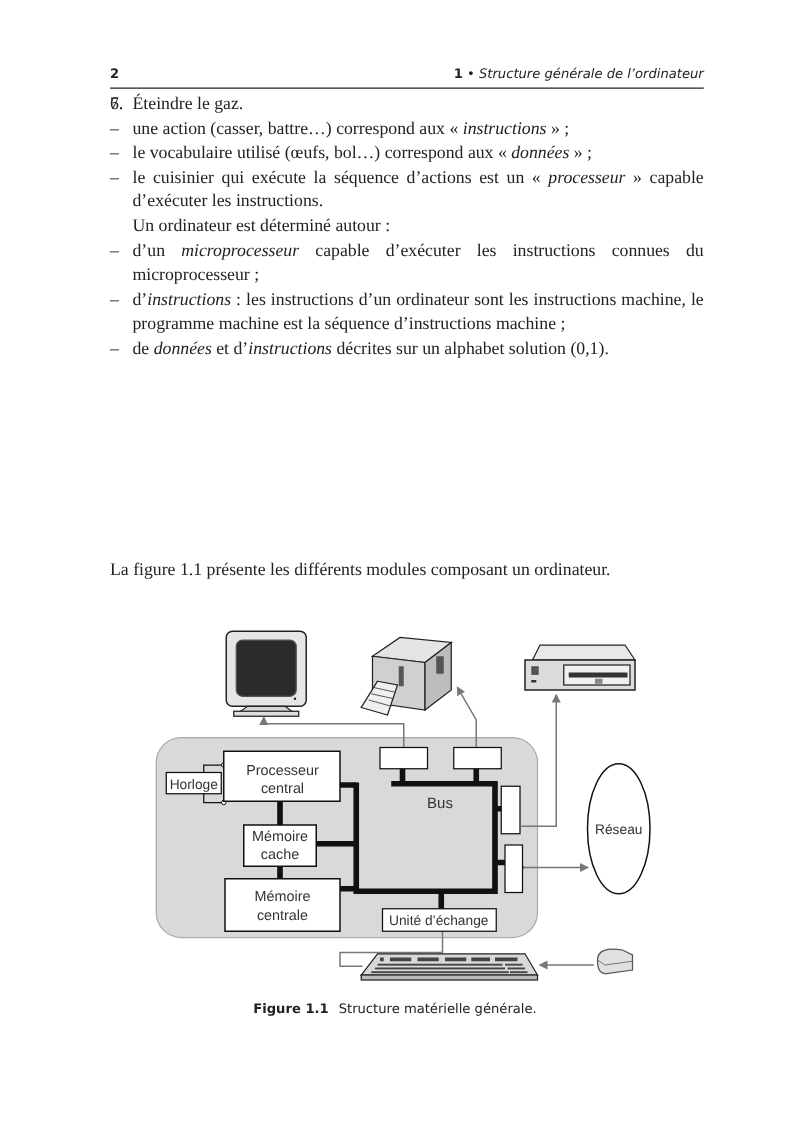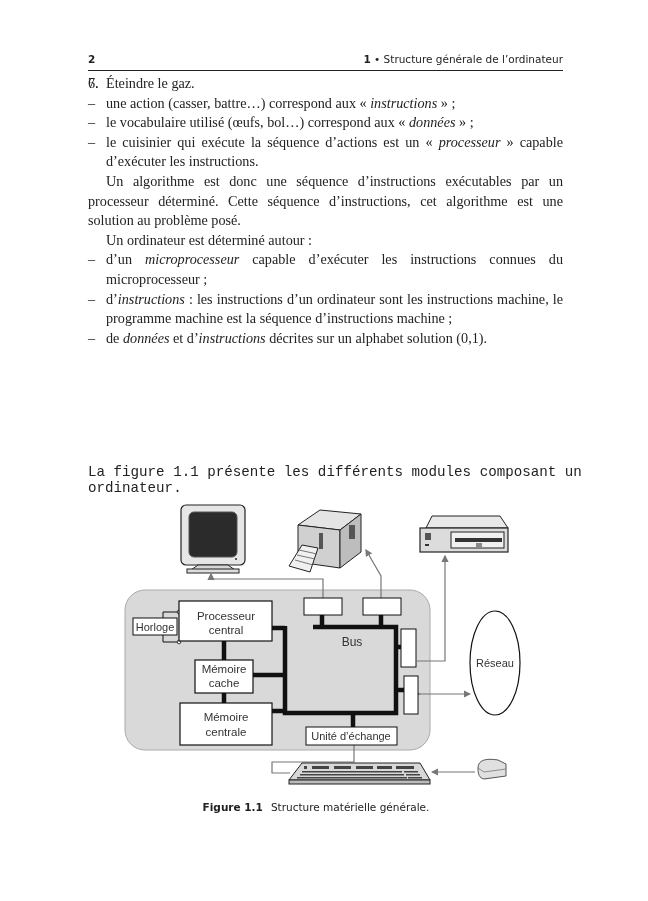--- a/index.html
+++ b/index.html
@@ -3,33 +3,33 @@
 <meta charset="utf-8">
 <style>
   html, body { margin: 0; padding: 0; background: #ffffff; }
   body { width: 648px; height: 901px; position: relative; overflow: hidden; }
   .page { position: absolute; left: 0; top: 0; width: 648px; height: 901px; }
   .header { position: absolute; left: 88px; top: 50px; width: 475px; height: 20px;
             border-bottom: 1.2px solid #222; font-family: "DejaVu Sans", sans-serif; font-size: 10.5px; color: #222; }
   .header .pno { position: absolute; left: 0; top: 3px; font-weight: bold; }
   .header .run { position: absolute; right: 0; top: 3px; }
   .header .run .num { font-weight: bold; }
-  .header .run .ttl { }
+  .header .run .ttl { font-style: italic; }
   .body { position: absolute; left: 88px; top: 74px; width: 475px;
           font-family: "Liberation Serif", serif; font-size: 14.2px; line-height: 19.6px; color: #222; }
   .body p { margin: 0; text-align: justify; }
   .ind { text-indent: 18px; }
   .li { position: relative; padding-left: 18px; text-align: justify; }
   .li .mk { position: absolute; left: 0; top: 0; }
   .num { position: relative; padding-left: 18px; }
   .num .mk { position: absolute; left: 0; top: 0; }
   h2 { margin: 0; position: absolute; left: 88px; top: 434px;
        font-family: "DejaVu Sans", sans-serif; font-weight: normal; font-size: 17.5px; color: #111; letter-spacing: 0.1px; }
   h2 .secno { display: inline-block; width: 42px; }
-  .intro { position: absolute; left: 88px; top: 464px; font-family: Liberation Mono, monospace; font-size: 14.2px; color: #222; }
+  .intro { position: absolute; left: 88px; top: 448px; font-family: Liberation Serif, serif; font-size: 14.2px; color: #222; }
   .figure { position: absolute; left: 0; top: 490px; width: 648px; height: 300px; }
   .caption { position: absolute; left: 0; width: 632px; top: 801px; text-align: center;
              font-family: "DejaVu Sans", sans-serif; font-size: 10.5px; color: #222; }
   .caption .cl { font-weight: bold; margin-right: 8px; }
   svg text { font-family: "Liberation Sans", sans-serif; }
 </style>
 </head>
 <body>
 
 <div class="page">
@@ -44,21 +44,20 @@
   </div>
 
   <div class="body">
     <p class="num"><span class="mk">6.</span></p>
     <p class="num"><span class="mk">7.</span><span>Éteindre le gaz.</span></p>
 
     <p class="li"><span class="mk">–</span><span>une action (casser, battre…) correspond aux « </span><i>instructions</i><span> » ;</span></p>
     <p class="li"><span class="mk">–</span><span>le vocabulaire utilisé (œufs, bol…) correspond aux « </span><i>données</i><span> » ;</span></p>
     <p class="li" style="hyphens:auto" lang="fr"><span class="mk">–</span><span>le cuisinier qui exécute la séquence d’actions est un « </span><i>processeur</i><span> » capable d’exécuter les instructions.</span></p>
 
-    <p class="ind">Un algorithme est donc une séquence d’instructions exécutables par un processeur déterminé. Cette séquence d’instructions, cet algorithme est une solution au problème posé.</p>
     <p class="ind">Un ordinateur est déterminé autour :</p>
 
     <p class="li"><span class="mk">–</span><span>d’un </span><i>microprocesseur</i><span> capable d’exécuter les instructions connues du microprocesseur ;</span></p>
     <p class="li"><span class="mk">–</span><span>d’</span><i>instructions</i><span> : les instructions d’un ordinateur sont les instructions machine, le programme machine est la séquence d’instructions machine ;</span></p>
     <p class="li"><span class="mk">–</span><span>de </span><i>données</i><span> et d’</span><i>instructions</i><span> décrites sur un alphabet solution (0,1).</span></p>
 
   </div>
 
   <div class="intro">La figure 1.1 présente les différents modules composant un ordinateur.</div>
 

